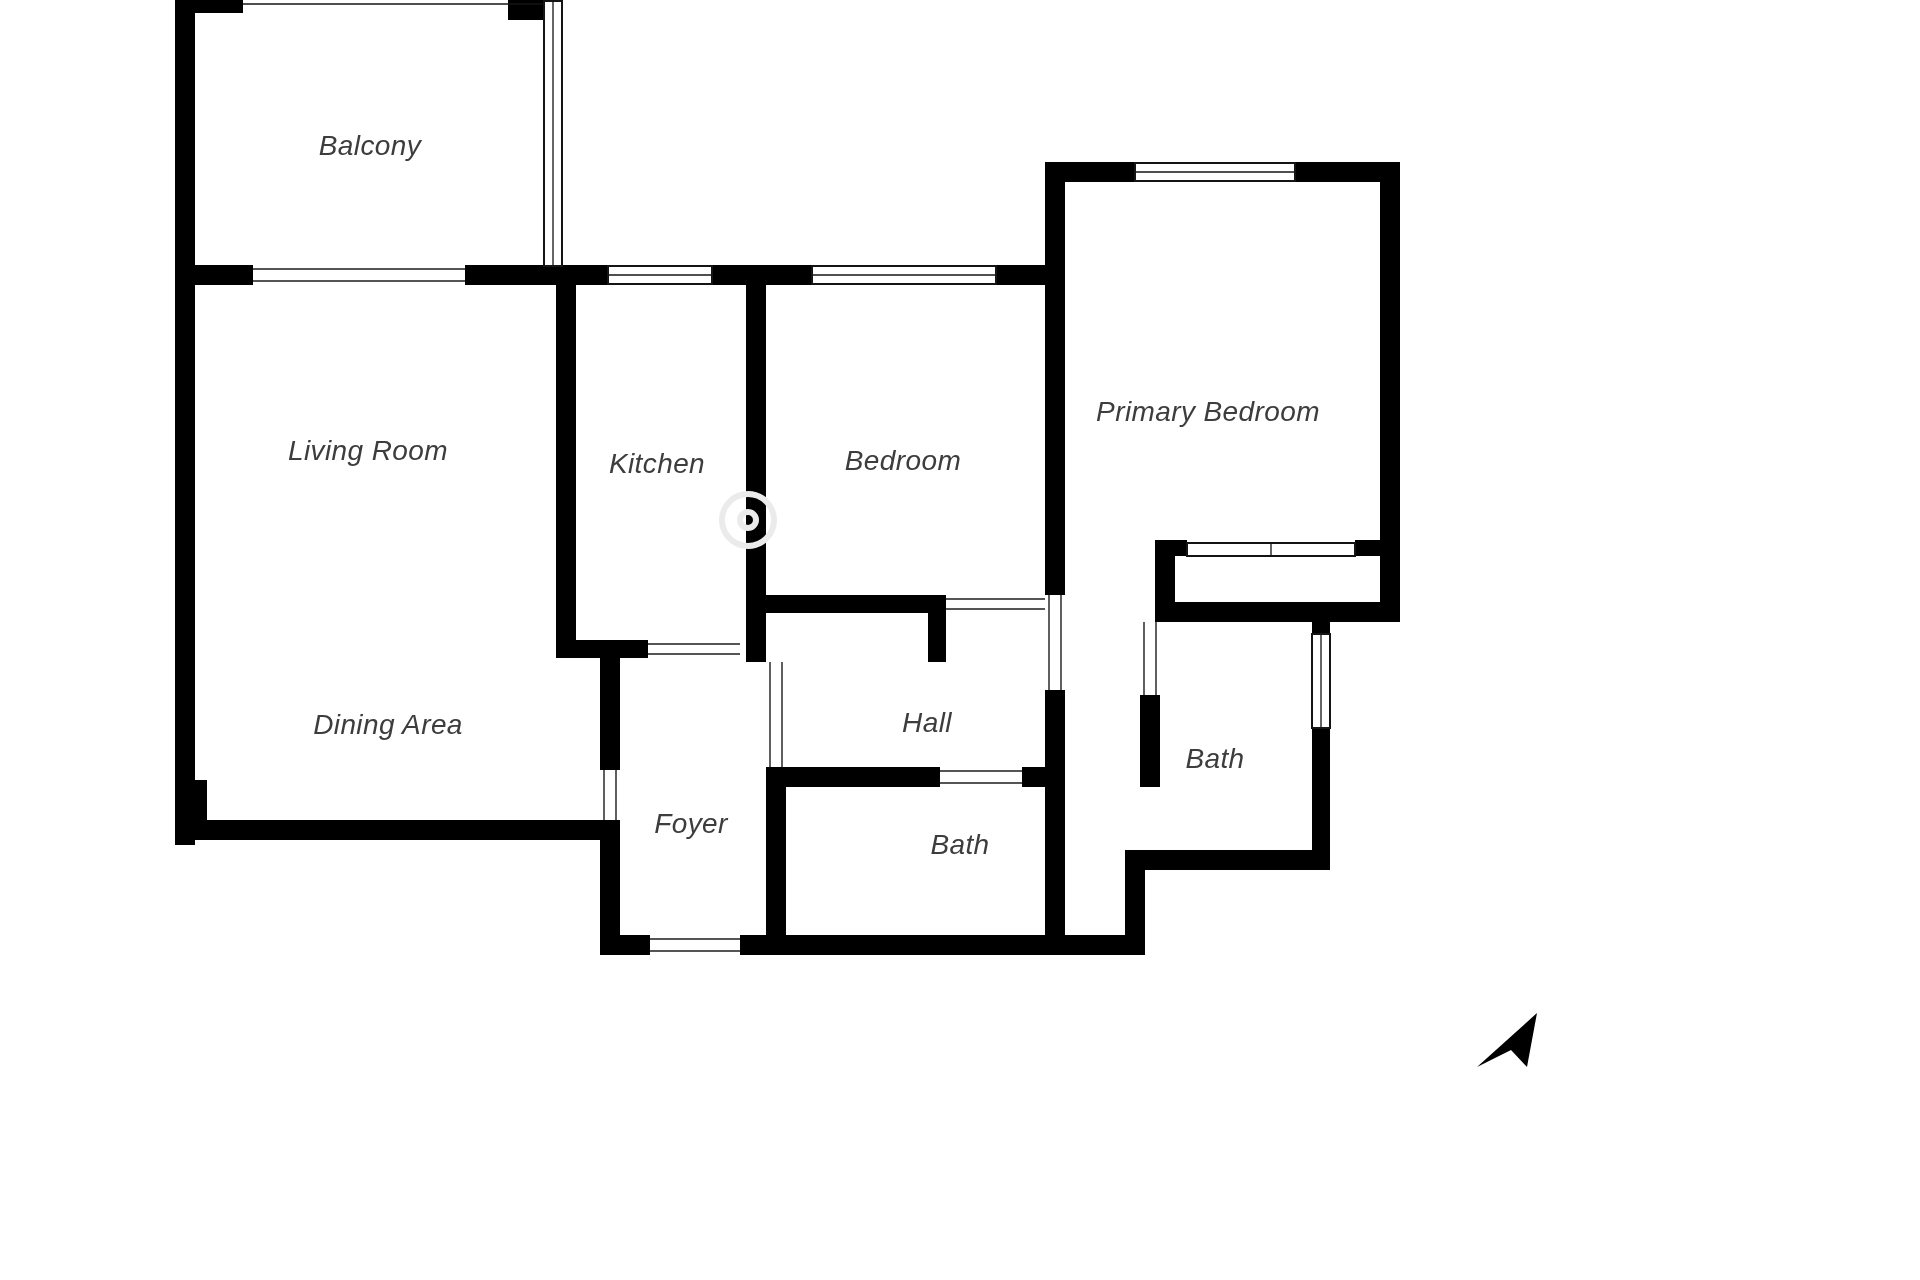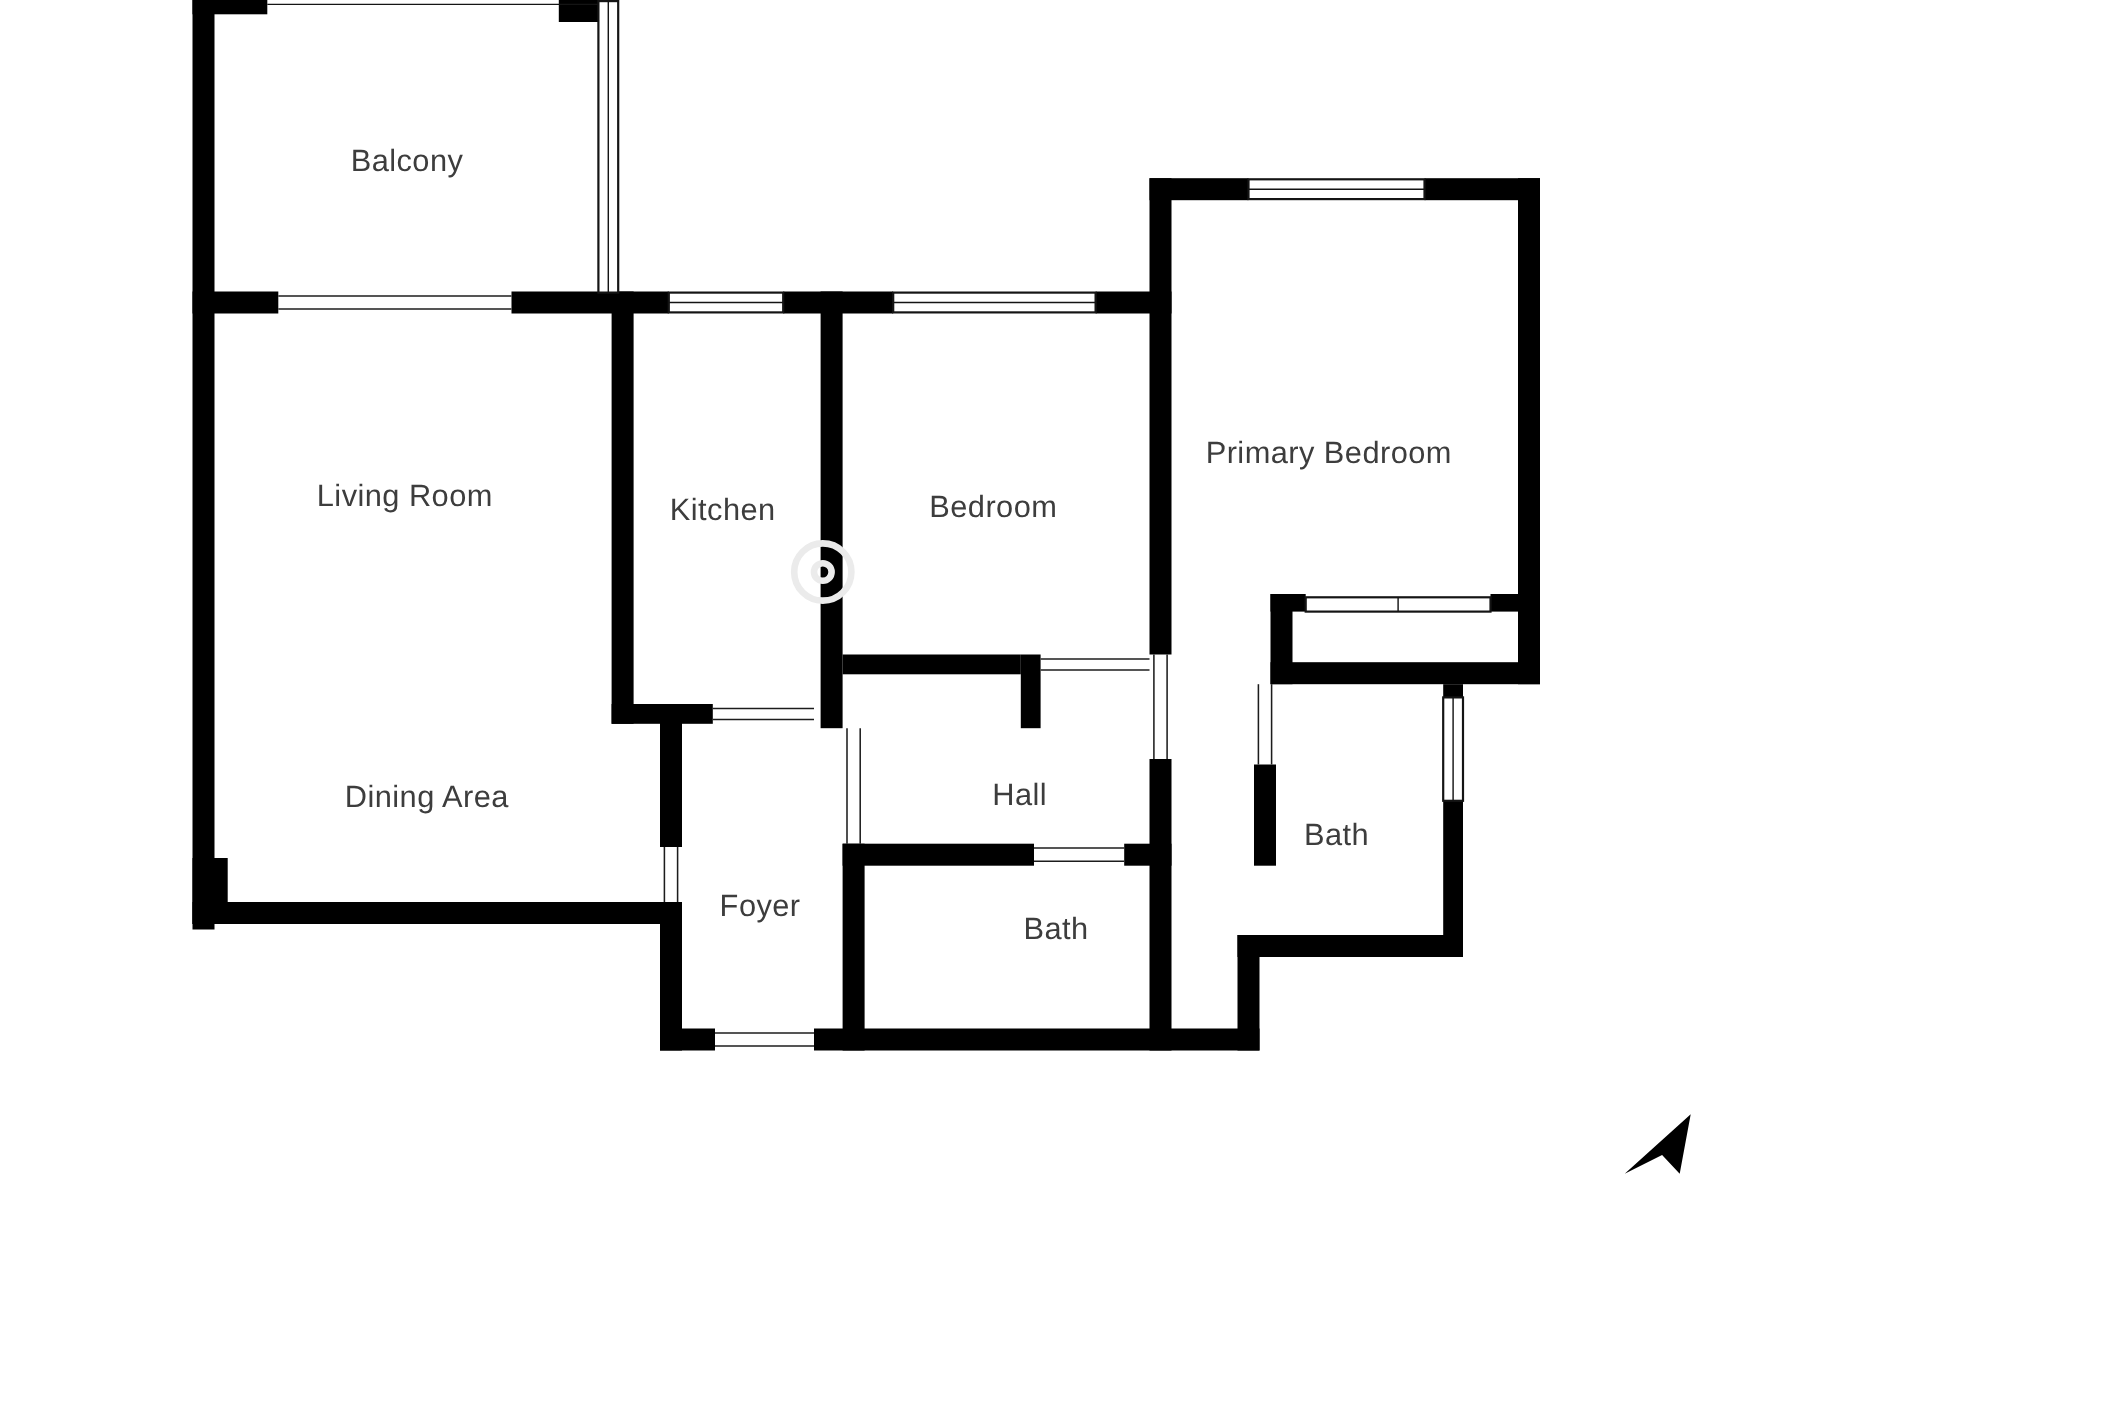--- a/index.html
+++ b/index.html
@@ -7,20 +7,21 @@
     padding: 0;
     background: #ffffff;
     font-family: "Liberation Sans", "DejaVu Sans", sans-serif;
   }
   .stage {
     position: relative;
     width: 1920px;
     height: 1280px;
     background: #ffffff;
     overflow: hidden;
+    font-style: italic;
   }
   svg { display: block; width: 1920px; height: 1280px; }
   .wall { fill: #000000; }
   .win  { fill: #ffffff; stroke: #141414; stroke-width: 2; }
   .winline { stroke: #141414; stroke-width: 1.3; }
   .door { stroke: #1c1c1c; stroke-width: 1.4; }
   .room-label {
     font-family: "Liberation Sans", "DejaVu Sans", sans-serif;
     font-size: 28px;
     fill: #3d3d3d;

